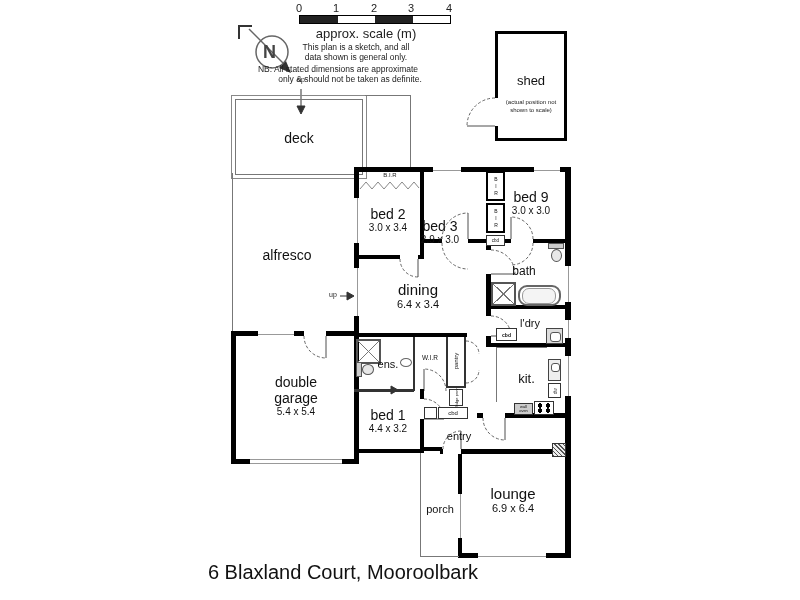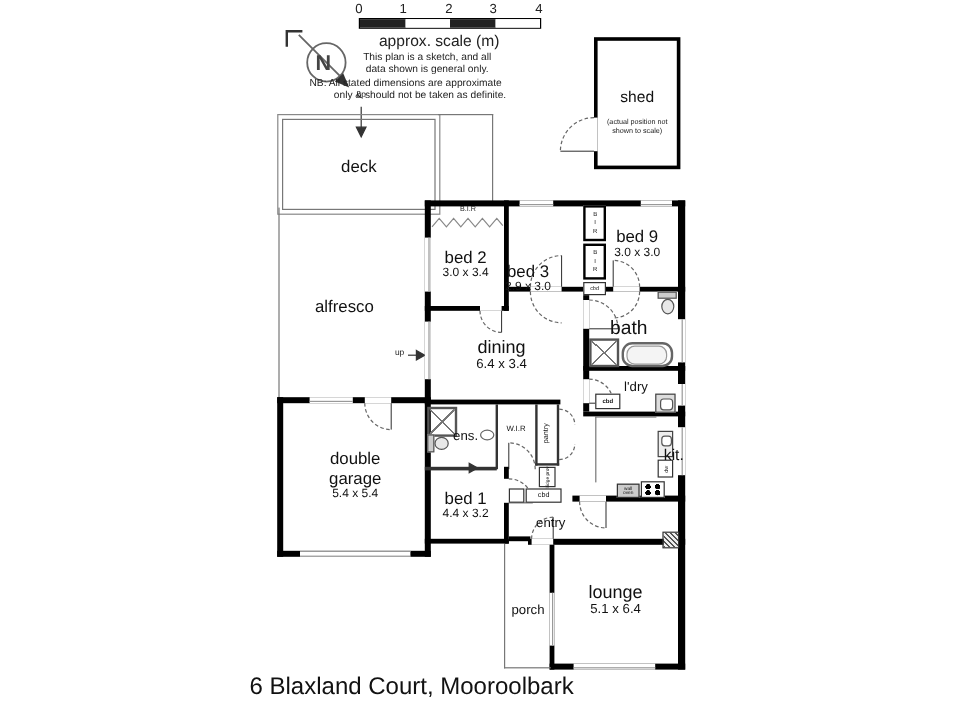--- a/index.html
+++ b/index.html
@@ -196,21 +196,21 @@
   <div class="w" style="left:486px;top:305px;width:85px;height:4px;"></div>
   <div class="w" style="left:486px;top:309px;width:5px;height:34px;"></div>
   <div class="gap" style="left:486px;top:316px;width:5px;height:20px;"></div>
   <div class="w" style="left:486px;top:343px;width:85px;height:4px;"></div>
   <div class="toilet-c" style="left:548px;top:243px;width:16px;height:6px;"></div>
   <div class="toilet-b" style="left:551px;top:249px;width:11px;height:13px;"></div>
   <div class="shower" style="left:491px;top:282px;width:25px;height:24px;"></div>
   <div class="tub" style="left:518px;top:285px;width:43px;height:21px;"></div>
   <div class="tub-in" style="left:522px;top:288px;width:32px;height:14px;"></div>
   <div class="rlabel" style="left:524px;top:265px;">
-    <div class="rname" style="font-size:16px;">bath</div>
+    <div class="rname" style="font-size:12px;">bath</div>
   </div>
   <div class="tinybox" style="left:496px;top:328px;width:21px;height:13px;font-size:5px;font-weight:bold;">
     <span>cbd</span>
   </div>
   <div class="sinkbox" style="left:546px;top:328px;width:17px;height:16px;"></div>
   <div class="sink-in" style="left:550px;top:332px;width:9px;height:8px;"></div>
   <div class="rlabel" style="left:530px;top:317px;">
     <div class="rname" style="font-size:11px;text-align:center;">l'dry</div>
   </div>
 
@@ -251,21 +251,21 @@
   <div class="thin" style="left:496px;top:347px;width:51px;height:1px;"></div>
   <div class="sinkbox" style="left:548px;top:359px;width:13px;height:22px;background:#eee;"></div>
   <div class="sink-in" style="left:551px;top:363px;width:7px;height:7px;"></div>
   <div class="tinybox" style="left:548px;top:383px;width:13px;height:15px;">
     <span class="rot" style="left:50%;top:50%;font-size:4.5px;">dw</span>
   </div>
   <div class="tinybox" style="left:514px;top:403px;width:19px;height:12px;background:#ccc;font-size:4px;line-height:1;">
     <span style="white-space:normal;width:16px;">wall oven</span>
   </div>
   <div class="cooktop" style="left:534px;top:401px;width:20px;height:14px;"></div>
-  <div class="rlabel" style="left:539px;top:372px;padding-left:45px;">
+  <div class="rlabel" style="left:504px;top:372px;padding-left:45px;">
     <div class="rname" style="font-size:13px;">kit.</div>
   </div>
 
   <div class="w" style="left:420px;top:389px;width:4px;height:10px;"></div>
   <div class="w" style="left:420px;top:419px;width:4px;height:34px;"></div>
   <div class="w" style="left:354px;top:449px;width:70px;height:4px;"></div>
   <div class="w" style="left:424px;top:447px;width:18px;height:4px;"></div>
   <div class="rlabel" style="left:388px;top:407px;">
     <div class="rname">bed 1</div>
     <div class="rdims">4.4 x 3.2</div>
@@ -281,18 +281,18 @@
   <div class="w" style="left:458px;top:553px;width:113px;height:5px;"></div>
   <div class="win win-h" style="left:478px;top:553px;width:68px;height:5px;"></div>
   <div class="heater" style="left:552px;top:443px;width:12px;height:12px;"></div>
   <div class="thin" style="left:420px;top:453px;width:1px;height:104px;"></div>
   <div class="thin" style="left:420px;top:556px;width:39px;height:1px;"></div>
   <div class="rlabel" style="left:440px;top:503px;">
     <div class="rname" style="font-size:11px;">porch</div>
   </div>
   <div class="rlabel" style="left:513px;top:485px;">
     <div class="rname" style="font-size:15px;">lounge</div>
-    <div class="rdims" style="font-size:11px;">5.1 x 6.4</div>
+    <div class="rdims" style="font-size:11px;">6.9 x 6.4</div>
   </div>
 
   <div class="abs" style="left:0;top:561px;width:668px;text-align:center;font-size:20px;padding-left:18px;box-sizing:border-box;">6 Blaxland Court, Mooroolbark</div>
 
 </div>
 
 </body></html>

